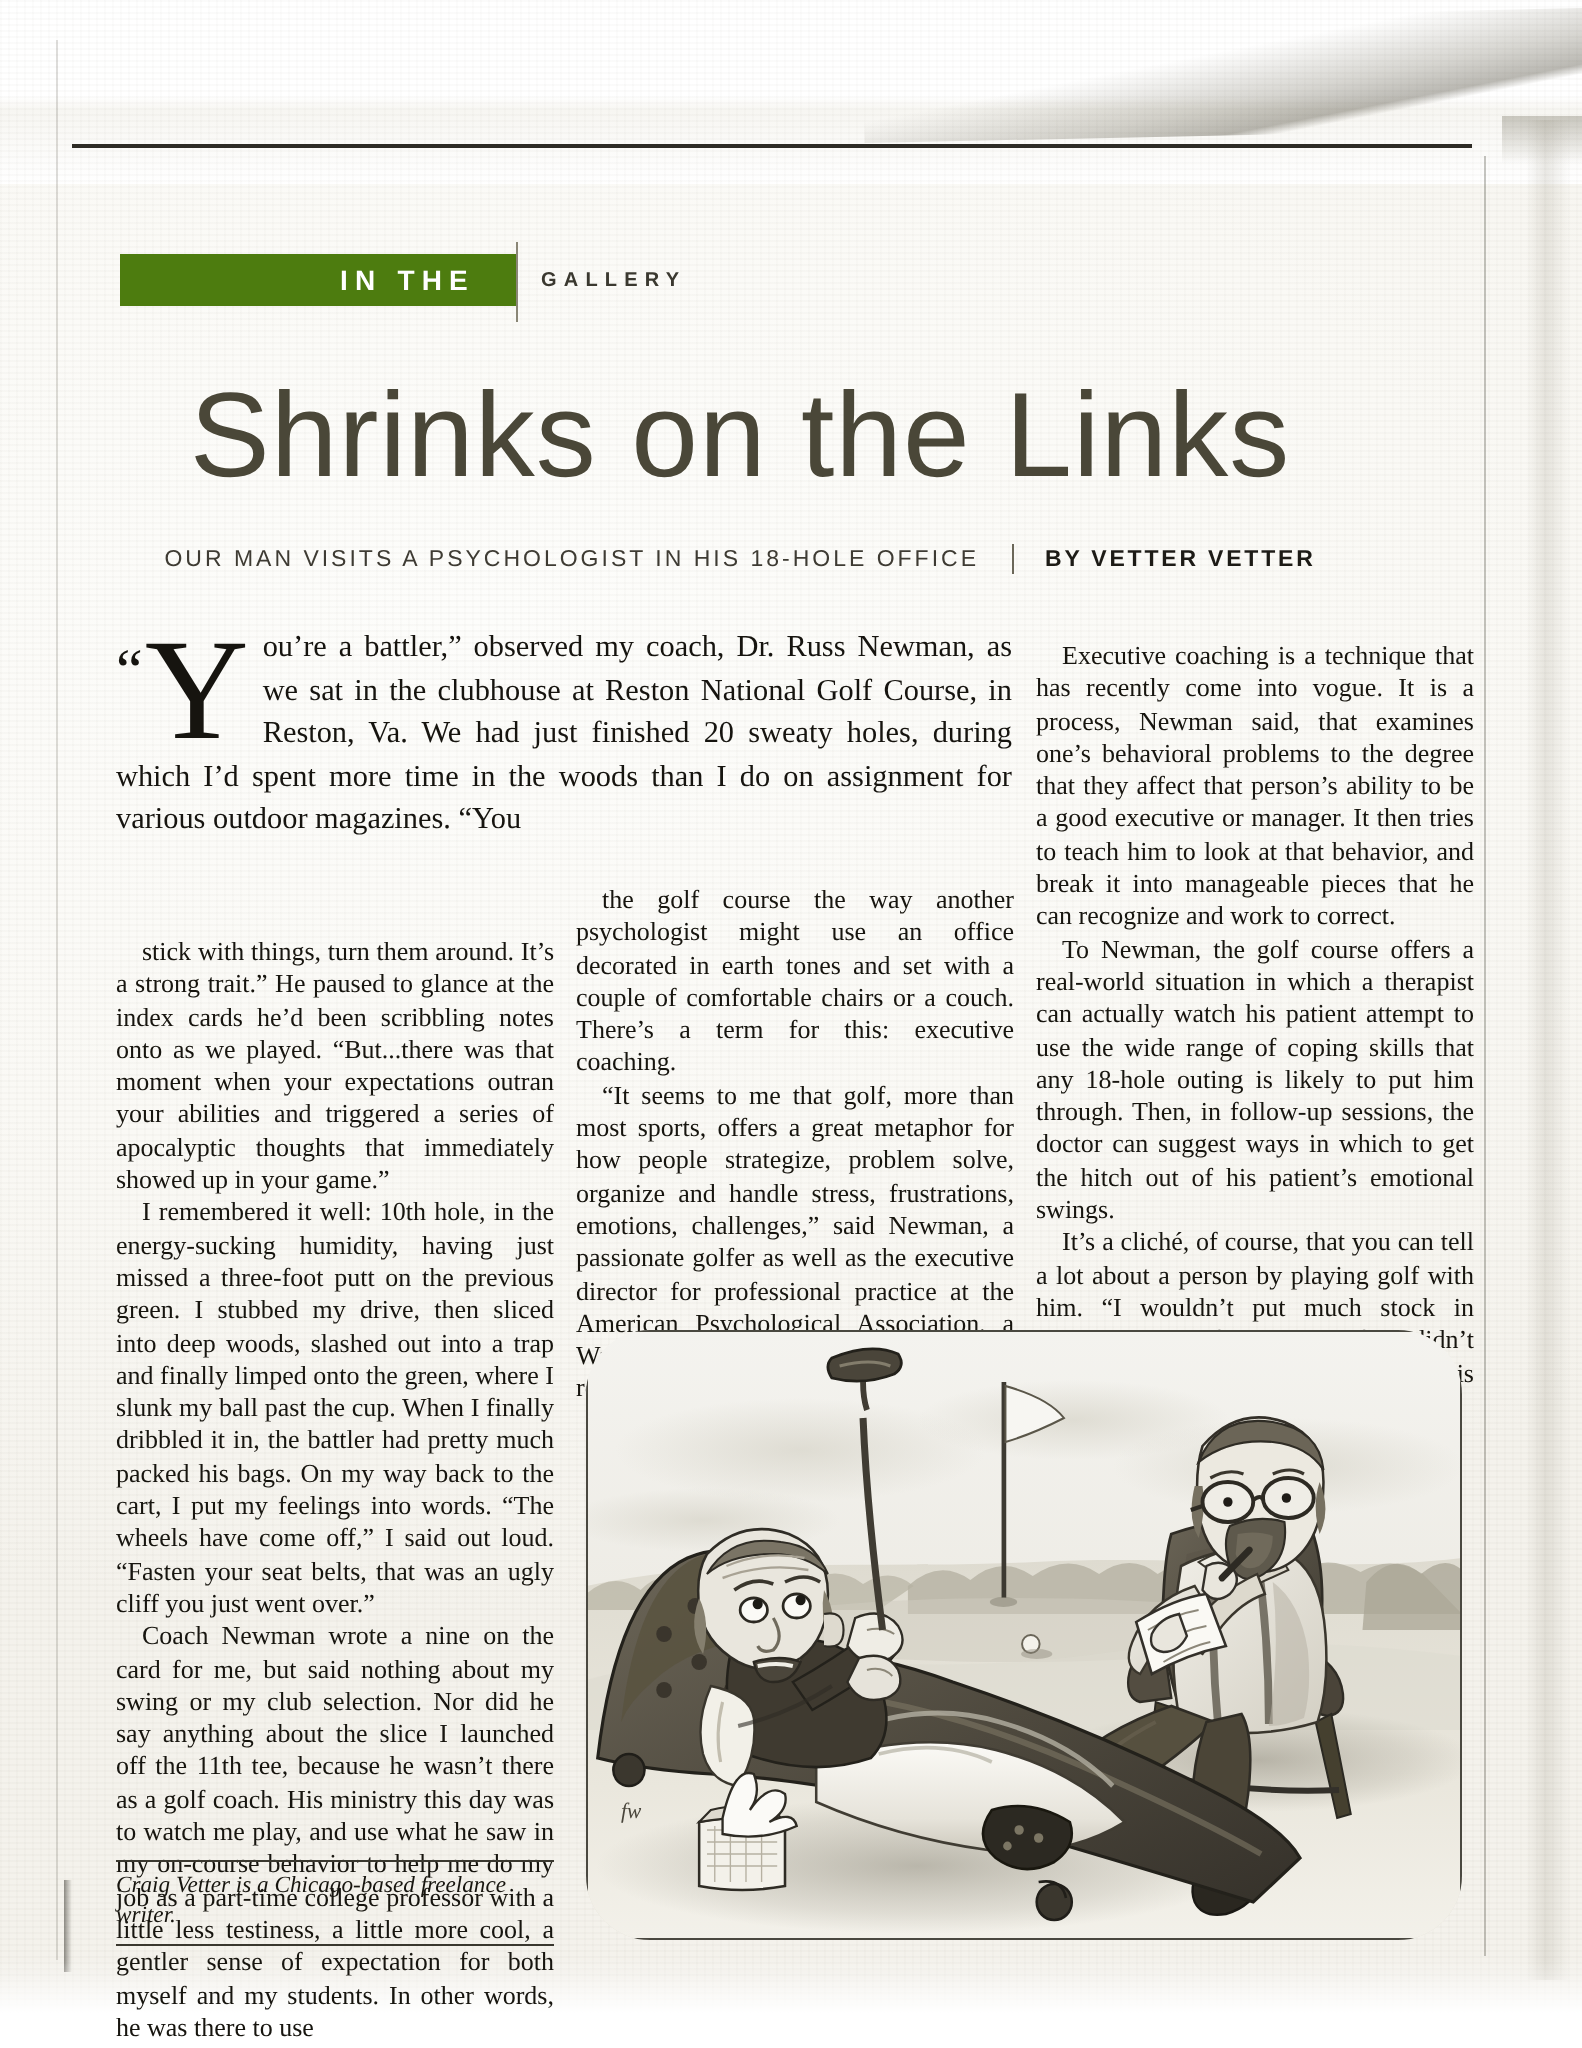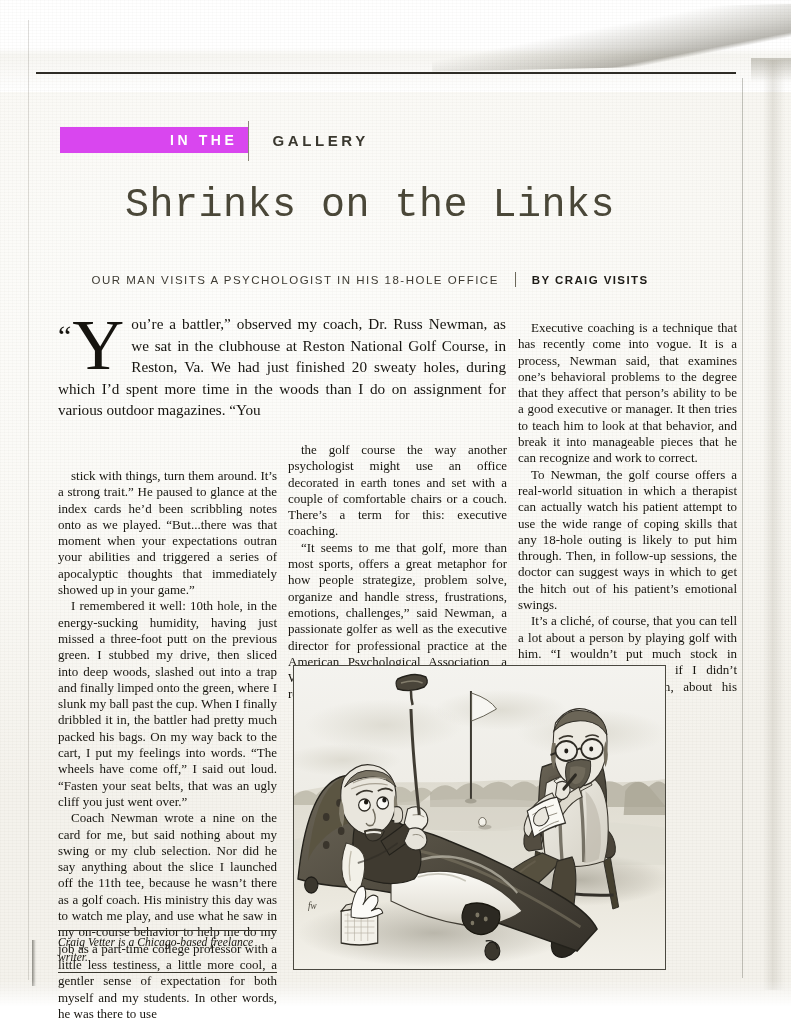--- a/index.html
+++ b/index.html
@@ -76,44 +76,44 @@
     position:absolute;left:36px;top:72px;width:700px;height:2px;
     background:#2e2c26;
   }
 
   
   .kicker{
     position:absolute;left:60px;top:127px;height:26px;
     display:flex;align-items:stretch;
   }
   .kicker-block{
-    background:#d946ef;
+    background:#4d7c0f;
     color:#ffffff;
     font-family:"Liberation Sans",sans-serif;
     font-size:14px;font-weight:700;letter-spacing:3.6px;
     display:flex;align-items:center;
-    padding:0 10px 0 110px;
+    padding:0 20px 0 110px;
   }
   .kicker-div{
     width:1px;background:#8a8676;margin:-6px 0 -8px 0;
   }
   .kicker-word{
     color:#3a382f;
     font-family:"Liberation Sans",sans-serif;
-    font-size:15px;font-weight:700;letter-spacing:3.6px;
+    font-size:10px;font-weight:700;letter-spacing:3.6px;
     display:flex;align-items:center;
-    padding-left:24px;
+    padding-left:12px;
   }
 
   
   .headline{
     position:absolute;left:0;top:183px;width:740px;
     text-align:center;
-    font-family:Liberation Mono, monospace;
-    font-size:40px;font-weight:400;
+    font-family:Liberation Sans, sans-serif;
+    font-size:60px;font-weight:400;
     color:#4a4738;
     letter-spacing:.5px;
     white-space:nowrap;
   }
 
   
   .deck{
     position:absolute;left:0;top:272px;width:740px;
     display:flex;justify-content:center;align-items:center;
     font-family:"Liberation Sans",sans-serif;
@@ -174,22 +174,23 @@
   .bio-rule-bot{width:219px;height:1px;background:#3a382f;margin-top:5px;}
   .bio-text{
     font-family:"Liberation Serif",serif;
     font-style:italic;
     font-size:11.6px;line-height:15px;color:#17150f;
     padding:4px 0 2px 0;
   }
 
   
   .illo{
-    position:absolute;left:293px;top:665px;width:373px;height:305px;
+    position:absolute;left:293px;top:665px;width:438px;height:305px;
     overflow:hidden;
+    border-radius:32px;
   }
   .illo-frame{
     position:absolute;inset:0;
     border:1px solid #4a4840;
     box-sizing:border-box;
     pointer-events:none;
     z-index:30;
   }
   .illo svg{display:block;width:100%;height:100%;}
 </style>
@@ -217,21 +218,21 @@
     <div class="kicker-block">IN THE</div>
     <div class="kicker-div"></div>
     <div class="kicker-word">GALLERY</div>
   </div>
 
   <div class="headline">Shrinks on the Links</div>
 
   <div class="deck">
     <div class="deck-text">OUR MAN VISITS A PSYCHOLOGIST IN HIS 18-HOLE OFFICE</div>
     <div class="deck-sep"></div>
-    <div class="deck-by">BY CRAIG VISITS</div>
+    <div class="deck-by">BY VETTER VETTER</div>
   </div>
 
   <div class="lead">
     <span class="openquote">“</span><span class="dropcap">Y</span><span>ou’re a battler,” observed my coach, Dr. Russ Newman, as we sat in the clubhouse at Reston National Golf Course, in Reston, Va. We had just finished 20 sweaty holes, during which I’d spent more time in the woods than I do on assignment for various outdoor magazines. “You</span>
   </div>
 
   <div class="col" id="col-left">
       <p class="first">stick with things, turn them around. It’s a strong trait.” He paused to glance at the index cards he’d been scribbling notes onto as we played. “But...there was that moment when your expectations outran your abilities and triggered a series of apocalyptic thoughts that immediately showed up in your game.”</p>
       <p>I remembered it well: 10th hole, in the energy-sucking humidity, having just missed a three-foot putt on the previous green. I stubbed my drive, then sliced into deep woods, slashed out into a trap and finally limped onto the green, where I slunk my ball past the cup. When I finally dribbled it in, the battler had pretty much packed his bags. On my way back to the cart, I put my feelings into words. “The wheels have come off,” I said out loud. “Fasten your seat belts, that was an ugly cliff you just went over.”</p>
       <p>Coach Newman wrote a nine on the card for me, but said nothing about my swing or my club selection. Nor did he say anything about the slice I launched off the 11th tee, because he wasn’t there as a golf coach. His ministry this day was to watch me play, and use what he saw in my on-course behavior to help me do my job as a part-time college professor with a little less testiness, a little more cool, a gentler sense of expectation for both myself and my students. In other words, he was there to use</p>

